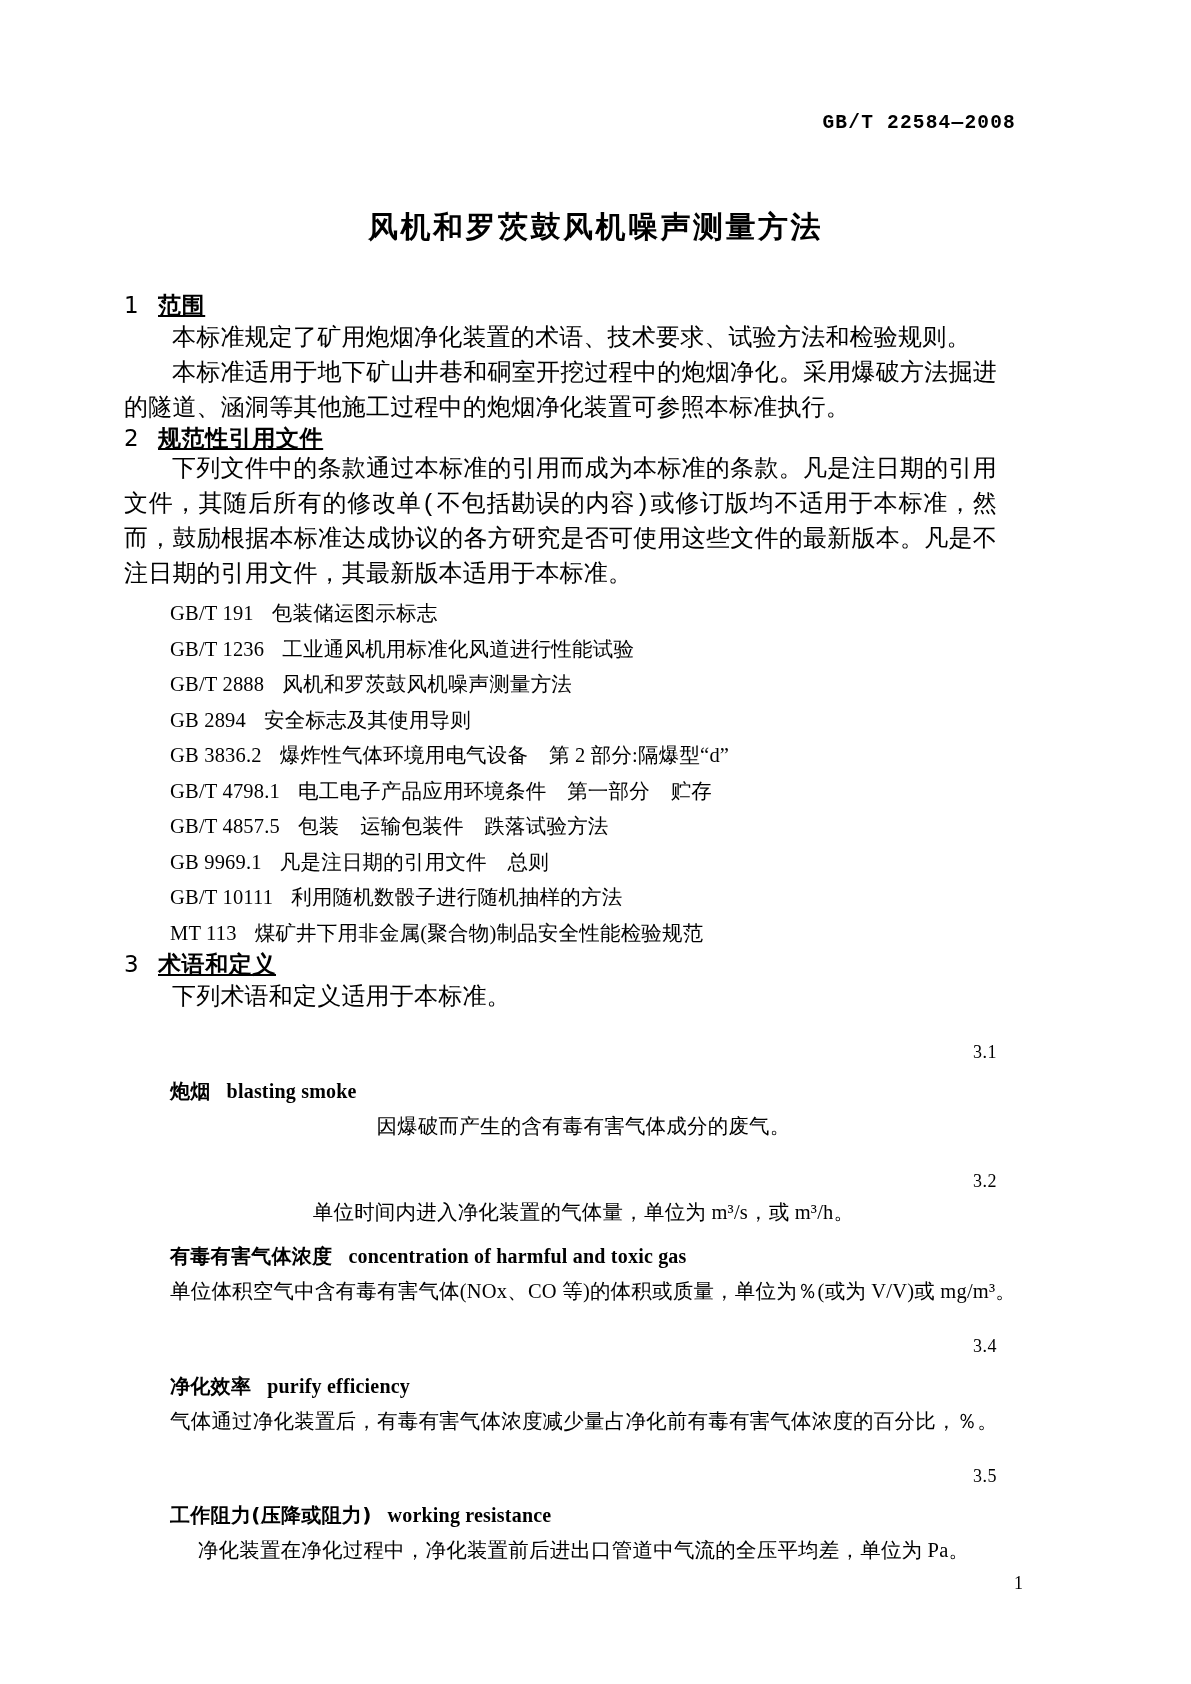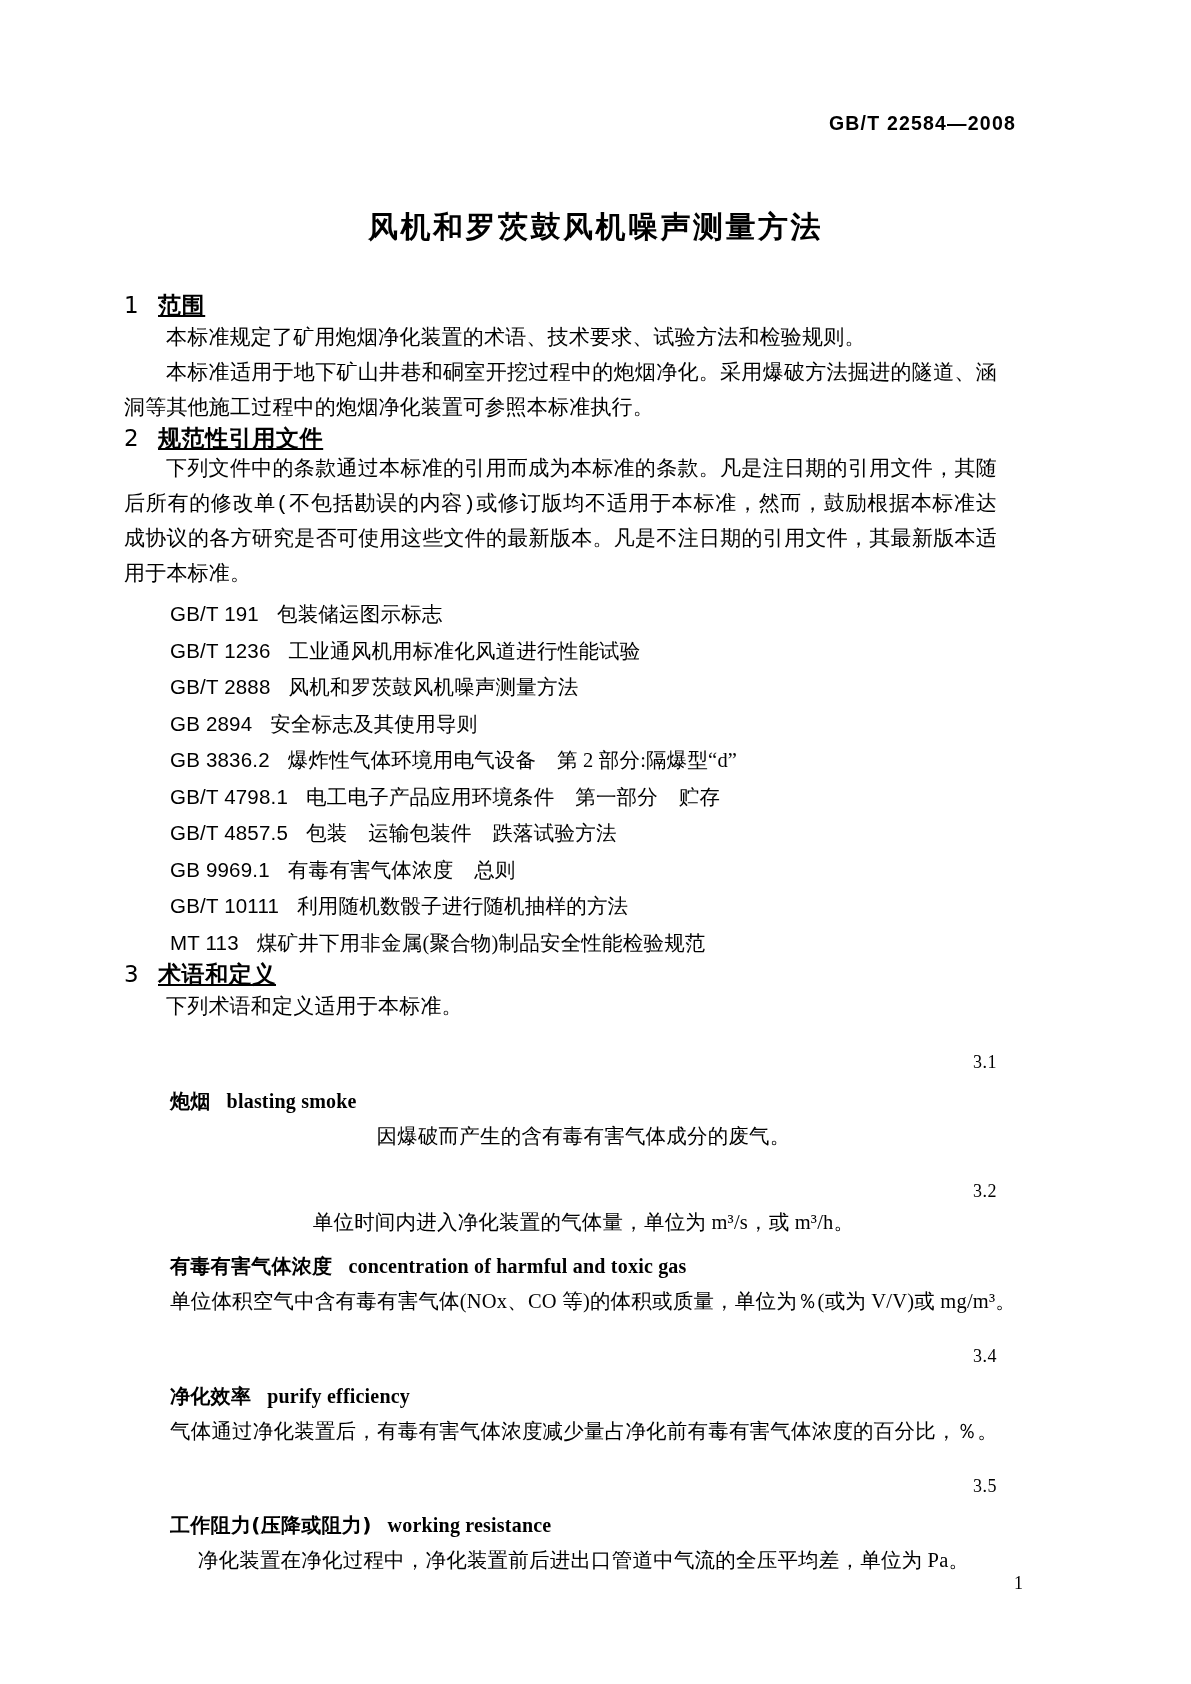--- a/index.html
+++ b/index.html
@@ -18,21 +18,21 @@
     background: #ffffff;
     box-sizing: border-box;
     overflow: hidden;
   }
 
   
   .running-header {
     position: absolute;
     top: 112px;
     right: 175px;
-    font-family: Liberation Sans, sans-serif;
+    font-family: Liberation Mono, monospace;
     font-size: 19.5px;
     font-weight: bold;
     letter-spacing: 1.2px;
     white-space: nowrap;
   }
 
   
   .doc-title {
     position: absolute;
     top: 207px;
@@ -67,21 +67,21 @@
     display: inline-block;
     min-width: 34px;
     font-weight: normal;
   }
   .sec1-head { margin-top: 0px; }
   .sec2-head { margin-top: 33px; }
   .sec3-head { margin-top: 34px; }
 
   p.para {
     margin: 0;
-    font-size: 21px;
+    font-size: 24px;
     line-height: 35px;
     text-indent: 2em;
     text-align: justify;
     letter-spacing: 0.2px;
   }
   .sec1-p1 { margin-top: 22px; }
   .sec1-p2 { margin-top: 0px; }
   .sec2-p1 { margin-top: 22px; font-family: Liberation Mono, monospace; }
   .sec3-p1 { margin-top: 22px; }
 
@@ -92,21 +92,21 @@
     padding: 0;
   }
   ul.ref-list li {
     font-size: 20.5px;
     line-height: 35.5px;
     padding-left: 46px;
     white-space: nowrap;
     letter-spacing: 0.2px;
   }
   .ref-code {
-    font-family: Liberation Sans, sans-serif;
+    font-family: Liberation Serif, serif;
   }
   .ref-gap { display: inline-block; width: 18px; }
 
   
   .term-num {
     font-family: Liberation Serif, serif;
     font-size: 18px;
     margin-top: 26px;
     line-height: 1.35;
     letter-spacing: 0.5px;
@@ -169,21 +169,21 @@
     <p class="para sec2-p1">下列文件中的条款通过本标准的引用而成为本标准的条款。凡是注日期的引用文件，其随后所有的修改单(不包括勘误的内容)或修订版均不适用于本标准，然而，鼓励根据本标准达成协议的各方研究是否可使用这些文件的最新版本。凡是不注日期的引用文件，其最新版本适用于本标准。</p>
 
     <ul class="ref-list">
       <li><span class="ref-code">GB/T 191</span><span class="ref-gap"></span><span>包装储运图示标志</span></li>
       <li><span class="ref-code">GB/T 1236</span><span class="ref-gap"></span><span>工业通风机用标准化风道进行性能试验</span></li>
       <li><span class="ref-code">GB/T 2888</span><span class="ref-gap"></span><span>风机和罗茨鼓风机噪声测量方法</span></li>
       <li><span class="ref-code">GB 2894</span><span class="ref-gap"></span><span>安全标志及其使用导则</span></li>
       <li><span class="ref-code">GB 3836.2</span><span class="ref-gap"></span><span>爆炸性气体环境用电气设备　第 2 部分:隔爆型“d”</span></li>
       <li><span class="ref-code">GB/T 4798.1</span><span class="ref-gap"></span><span>电工电子产品应用环境条件　第一部分　贮存</span></li>
       <li><span class="ref-code">GB/T 4857.5</span><span class="ref-gap"></span><span>包装　运输包装件　跌落试验方法</span></li>
-      <li><span class="ref-code">GB 9969.1</span><span class="ref-gap"></span><span>有毒有害气体浓度　总则</span></li>
+      <li><span class="ref-code">GB 9969.1</span><span class="ref-gap"></span><span>凡是注日期的引用文件　总则</span></li>
       <li><span class="ref-code">GB/T 10111</span><span class="ref-gap"></span><span>利用随机数骰子进行随机抽样的方法</span></li>
       <li><span class="ref-code">MT 113</span><span class="ref-gap"></span><span>煤矿井下用非金属(聚合物)制品安全性能检验规范</span></li>
     </ul>
 
     <h2 class="section-head sec3-head">
       <span class="num">3</span><span>术语和定义</span>
     </h2>
     <p class="para sec3-p1">下列术语和定义适用于本标准。</p>
 
     <div class="term-entry">

